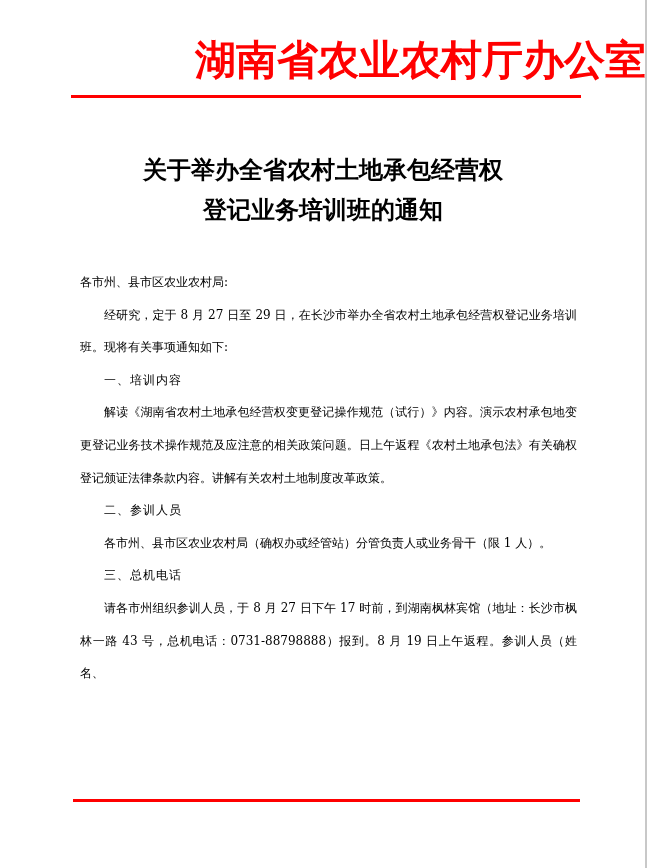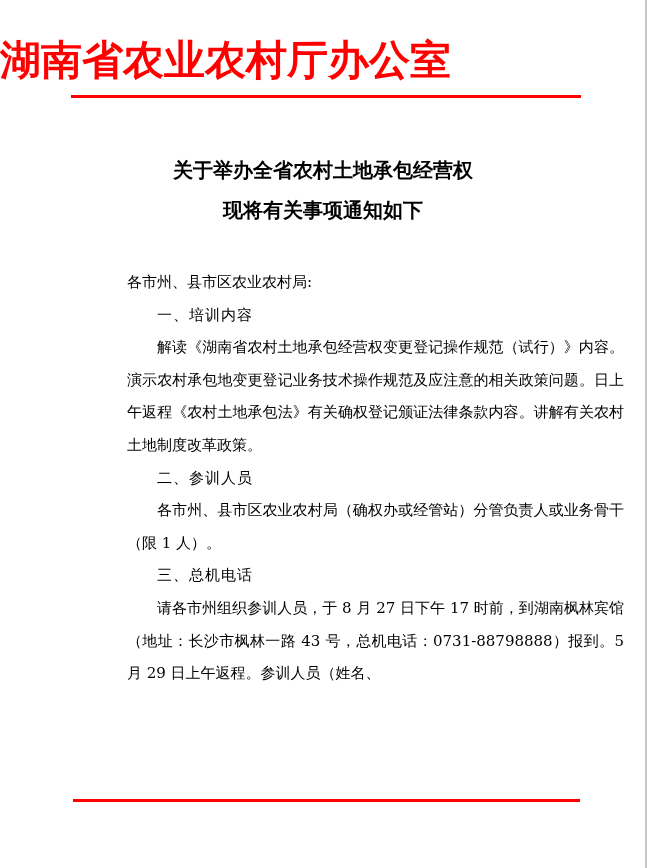--- a/index.html
+++ b/index.html
@@ -32,21 +32,21 @@
     top: 0;
     width: 2px;
     height: 868px;
     background: var(--edge_gray);
   }
   .org-header {
     position: absolute;
     top: 34px;
     left: 0;
     width: 646px;
-    text-align: left;
+    text-align: right;
     color: var(--accent_red);
     font-size: 41px;
     font-weight: bold;
     line-height: 52px;
     letter-spacing: 0px;
     white-space: nowrap;
   }
   .rule-top {
     position: absolute;
     top: 95px;
@@ -62,35 +62,34 @@
     width: 507px;
     height: 3px;
     background: var(--accent_red);
   }
   .doc-title {
     position: absolute;
     top: 150px;
     left: 0;
     width: 646px;
     text-align: center;
-    font-size: 20px;
+    font-size: 24px;
     font-weight: bold;
     line-height: 40px;
     color: var(--text_black);
   }
   .doc-body {
     position: absolute;
     top: 266px;
     left: 80px;
     width: 497px;
-    font-size: 15px;
+    font-size: 12px;
     line-height: 32.6px;
     text-align: justify;
     color: var(--text_black);
-    margin-left: 47px;
   }
   .doc-body p { margin: 0; }
   .doc-body p.salutation { text-indent: 0; }
   .doc-body p.paragraph { text-indent: 2em; }
   .doc-body p.heading {
     text-indent: 2em;
     font-weight: normal;
     font-family: "DejaVu Sans", "Liberation Sans", sans-serif;
     letter-spacing: 1px;
   }
@@ -99,30 +98,31 @@
 <body>
 
 <div class="page">
 
   <div class="org-header">湖南省农业农村厅办公室</div>
 
   <div class="rule-top"></div>
 
   <div class="doc-title">
     <div>关于举办全省农村土地承包经营权</div>
-    <div>现将有关事项通知如下</div>
+    <div>登记业务培训班的通知</div>
   </div>
 
   <div class="doc-body">
       <p class="salutation">各市州、县市区农业农村局:</p>
+      <p class="paragraph">经研究，定于 8 月 27 日至 29 日，在长沙市举办全省农村土地承包经营权登记业务培训班。现将有关事项通知如下:</p>
       <p class="heading">一、培训内容</p>
       <p class="paragraph">解读《湖南省农村土地承包经营权变更登记操作规范（试行）》内容。演示农村承包地变更登记业务技术操作规范及应注意的相关政策问题。日上午返程《农村土地承包法》有关确权登记颁证法律条款内容。讲解有关农村土地制度改革政策。</p>
       <p class="heading">二、参训人员</p>
       <p class="paragraph">各市州、县市区农业农村局（确权办或经管站）分管负责人或业务骨干（限 1 人）。</p>
       <p class="heading">三、总机电话</p>
-      <p class="paragraph">请各市州组织参训人员，于 8 月 27 日下午 17 时前，到湖南枫林宾馆（地址：长沙市枫林一路 43 号，总机电话：0731-88798888）报到。5 月 29 日上午返程。参训人员（姓名、</p>
+      <p class="paragraph">请各市州组织参训人员，于 8 月 27 日下午 17 时前，到湖南枫林宾馆（地址：长沙市枫林一路 43 号，总机电话：0731-88798888）报到。8 月 19 日上午返程。参训人员（姓名、</p>
     </div>
 
   <div class="rule-bottom"></div>
 
 </div>
 
 <div class="page-edge-right"></div>
 
 </body></html>

